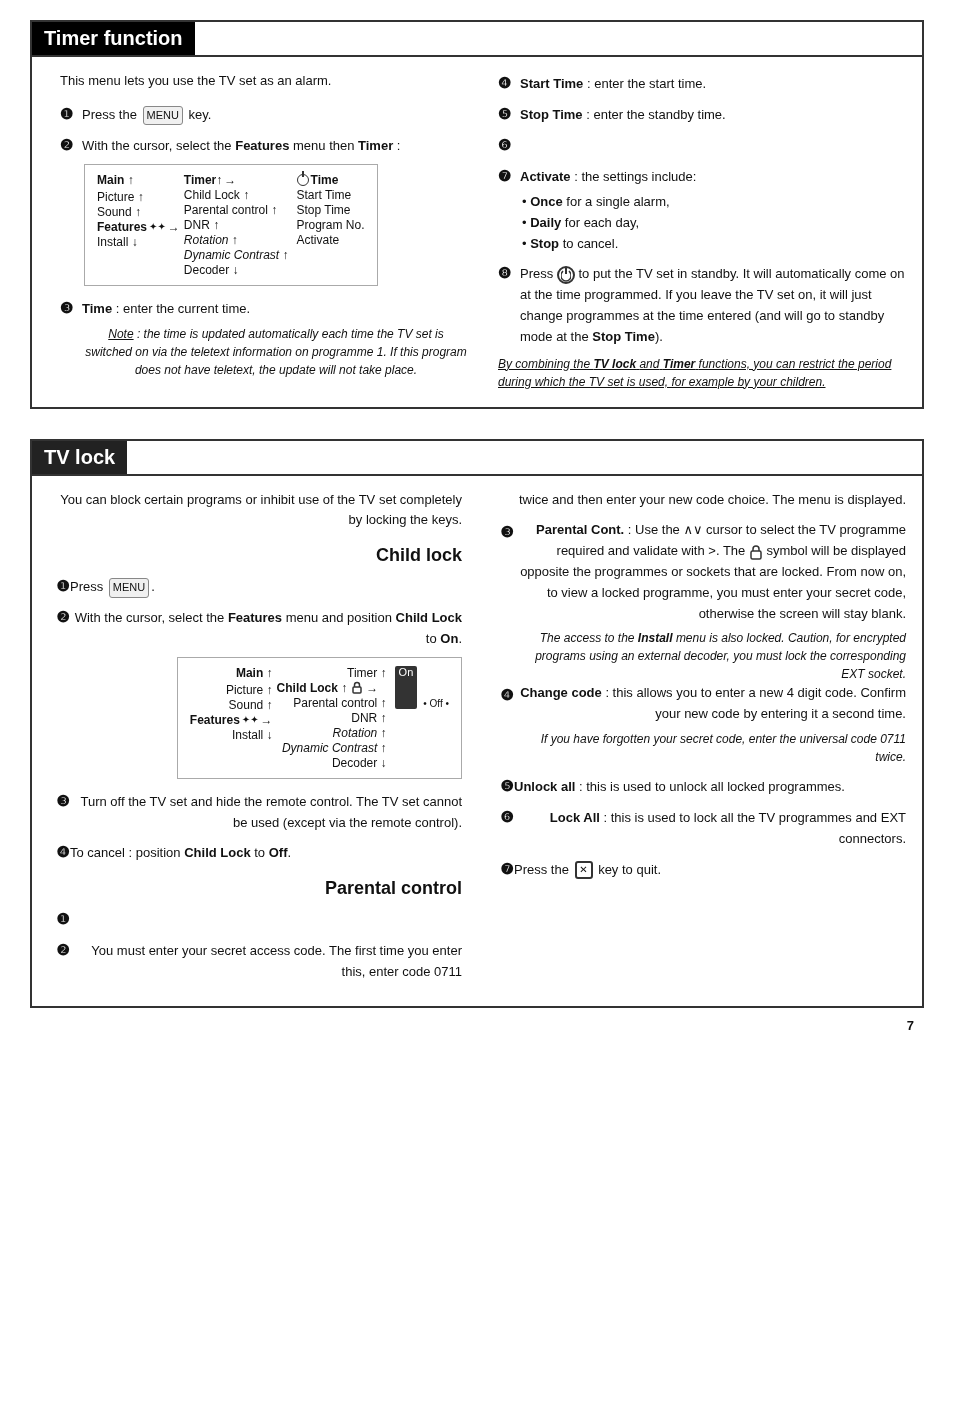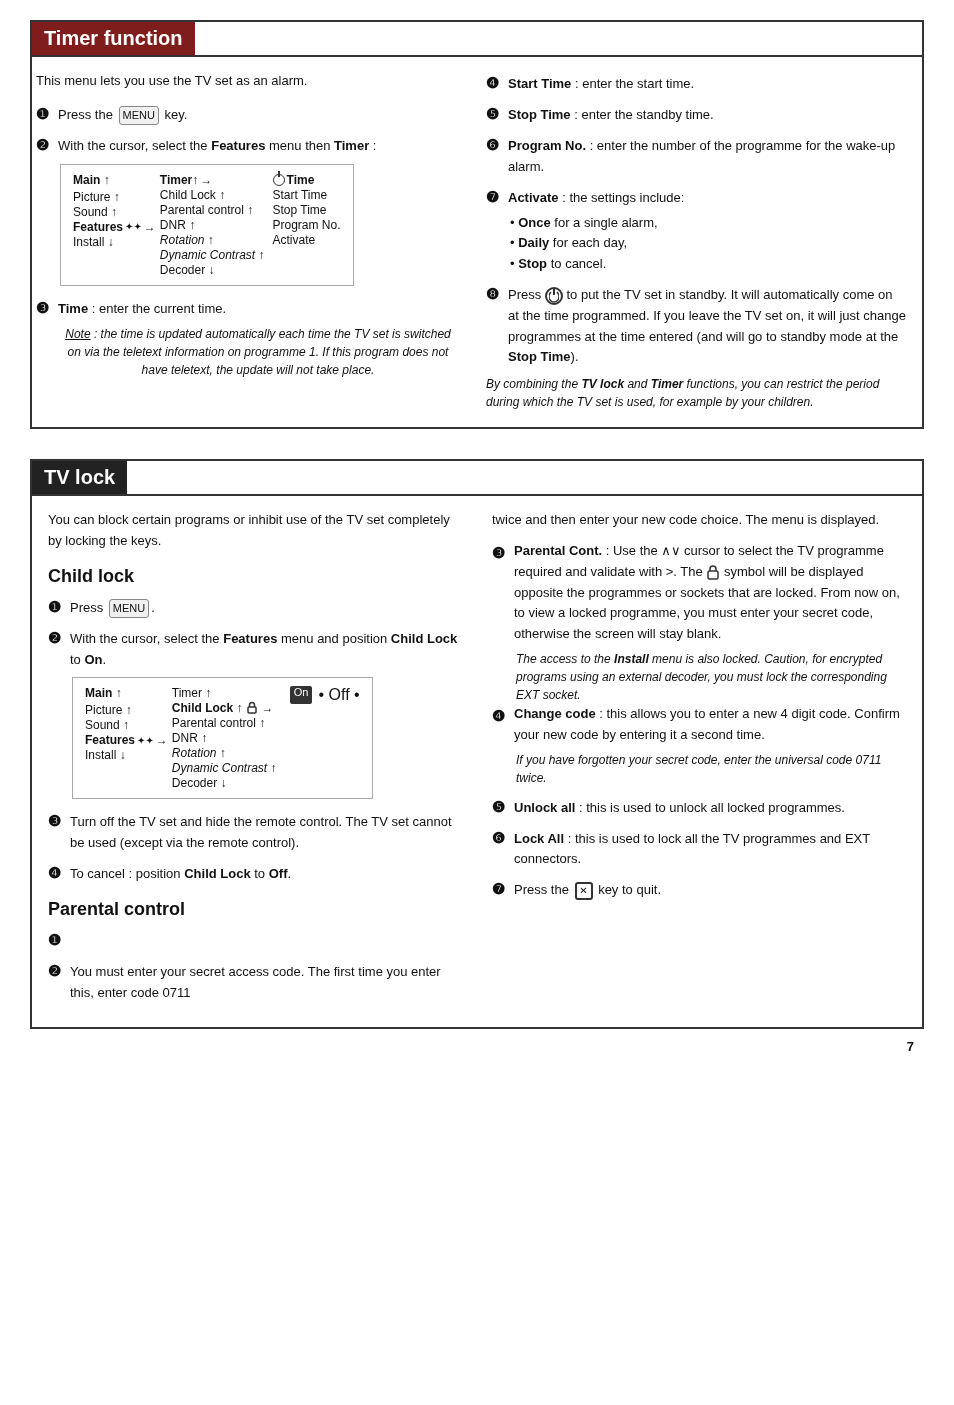--- a/index.html
+++ b/index.html
@@ -14,24 +14,24 @@
     }
 
     b { font-weight: bold; }
     i { font-style: italic; }
   </style>
 </head>
 <body>
 
 <div>
   <div style="border: 2px solid #333; margin-bottom: 0;">
-    <div style="background:#7f1d1d; padding: 5px 12px; display:inline-block; margin:0;">
+    <div style="background:#000000; padding: 5px 12px; display:inline-block; margin:0;">
       <span style="color:#fff; font-size:20px; font-weight:bold;">Timer function</span>
     </div>
-    <div style="border-top:2px solid #333; padding: 14px 16px 16px 4px; display:flex; gap:30px;">
+    <div style="border-top:2px solid #333; padding: 14px 16px 16px 28px; display:flex; gap:30px;">
 
       <div style="flex:1; min-width:0;">
         <p style="margin-bottom:10px; line-height:1.6;">This menu lets you use the TV set as an alarm.</p>
 
         
         <div style="display:flex; align-items:baseline; margin-bottom:7px; line-height:1.6;">
           <span style="font-size:15px; font-weight:bold; min-width:22px;">❶</span>
           <span>
             <span>Press the</span>
             <span style="display:inline-block;border:1px solid #888;border-radius:3px;padding:0 3px;font-size:11px;background:#f0f0f0;vertical-align:middle;margin:0 2px;">MENU</span>
@@ -108,21 +108,20 @@
           <span><b>Start Time</b> : enter the start time.</span>
         </div>
 
         <div style="display:flex; align-items:baseline; margin-bottom:7px; line-height:1.6;">
           <span style="font-size:15px; font-weight:bold; min-width:22px;">❺</span>
           <span><b>Stop Time</b> : enter the standby time.</span>
         </div>
 
         <div style="display:flex; align-items:baseline; margin-bottom:7px; line-height:1.6;">
           <span style="font-size:15px; font-weight:bold; min-width:22px;">❻</span>
-          <span><b>Program No.</b> : enter the number of the programme for the wake-up alarm.</span>
         </div>
 
         <div style="display:flex; align-items:baseline; margin-bottom:4px; line-height:1.6;">
           <span style="font-size:15px; font-weight:bold; min-width:22px;">❼</span>
           <span><b>Activate</b> : the settings include:</span>
         </div>
         <div style="margin-left:24px; margin-bottom:7px; line-height:1.6;">
           <div>• <b>Once</b> for a single alarm,</div>
           <div>• <b>Daily</b> for each day,</div>
           <div>• <b>Stop</b> to cancel.</div>
@@ -135,36 +134,36 @@
             <span style="display:inline-flex;align-items:center;justify-content:center;width:18px;height:18px;border-radius:50%;border:2px solid #333;vertical-align:middle;position:relative;font-size:9px;">
               <svg width="10" height="14" viewBox="0 0 10 14" style="display:block;">
                 <rect x="4" y="0" width="2" height="6" fill="#333"></rect>
                 <path d="M2,3 Q0,5 0,8 A5,5 0 0,0 10,8 Q10,5 8,3" fill="none" stroke="#333" stroke-width="1.5"></path>
               </svg>
             </span>
             to put the TV set in standby. It will automatically come on at the time programmed. If you leave the TV set on, it will just change programmes at the time entered (and will go to standby mode at the <b>Stop Time</b>).
           </span>
         </div>
 
-        <div style="font-style:italic; font-size:12px; line-height:1.5; margin-left:0;">
+        <div style="font-style:italic; font-size:12px; line-height:1.5; margin-left:0;text-decoration:underline;">
           By combining the <b>TV lock</b> <i>and</i> <b>Timer</b> <i>functions, you can restrict the period during which the TV set is used, for example by your children.</i>
         </div>
       </div>
     </div>
   </div>
 </div>
 
 <div style="height:30px;"></div>
 
 <div>
   <div style="border: 2px solid #333; margin-bottom: 0;">
     <div style="background:#222; padding: 5px 12px; display:inline-block;">
       <span style="color:#fff; font-size:20px; font-weight:bold;">TV lock</span>
     </div>
-    <div style="border-top:2px solid #333; padding: 14px 16px 16px 16px; display:flex; gap:30px;">
+    <div style="border-top:2px solid #333; padding: 14px 16px 16px 16px; display:flex; gap:30px;text-align:right;">
 
       <div style="flex:1; min-width:0;">
         <p style="margin-bottom:14px; line-height:1.6;">You can block certain programs or inhibit use of the TV set completely by locking the keys.</p>
 
         
         <div style="font-size:18px; font-weight:bold; margin-bottom:8px;">Child lock</div>
 
         
         <div style="display:flex; align-items:baseline; margin-bottom:7px; line-height:1.6;">
           <span style="font-size:15px; font-weight:bold; min-width:22px;">❶</span>
@@ -204,21 +203,21 @@
               </span></div>
               <div>Parental control ↑</div>
               <div>DNR ↑</div>
               <div><i>Rotation</i> ↑</div>
               <div><i>Dynamic Contrast</i> ↑</div>
               <div>Decoder ↓</div>
             </div>
             <div style="display:flex; flex-direction:column; gap:1px; margin-left:8px;">
               <div style="display:flex; gap:6px;">
                 <span style="background:#333;color:#fff;padding:0 4px;border-radius:2px;font-size:11px;">On</span>
-                <span style="font-size:16px;">• Off •</span>
+                <span style="font-size:10px;margin-top:32px;">• Off •</span>
               </div>
             </div>
           </div>
         </div>
 
         
         <div style="display:flex; align-items:baseline; margin-bottom:7px; line-height:1.6;">
           <span style="font-size:15px; font-weight:bold; min-width:22px;">❸</span>
           <span>Turn off the TV set and hide the remote control. The TV set cannot be used (except via the remote control).</span>
         </div>

